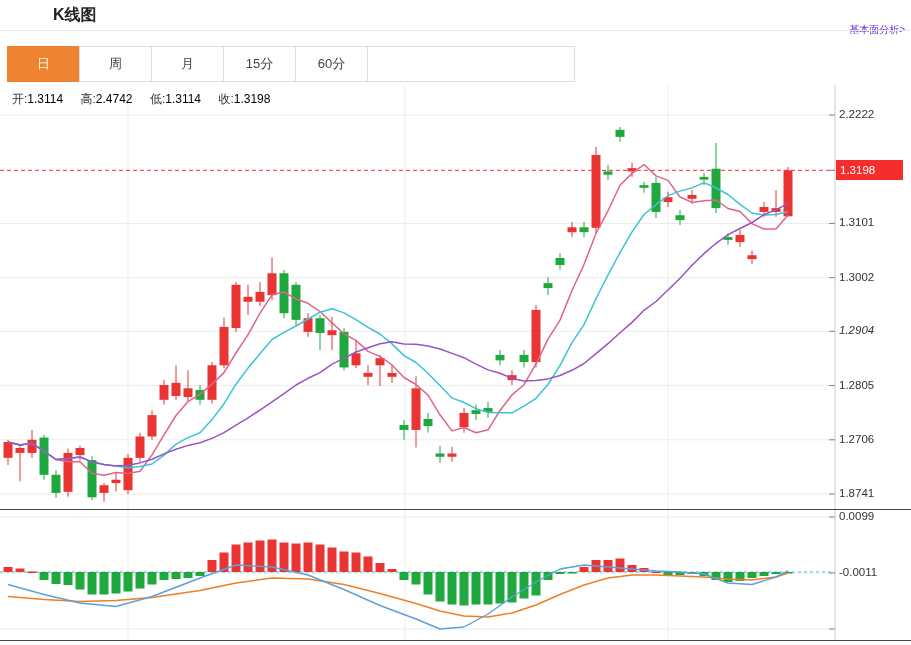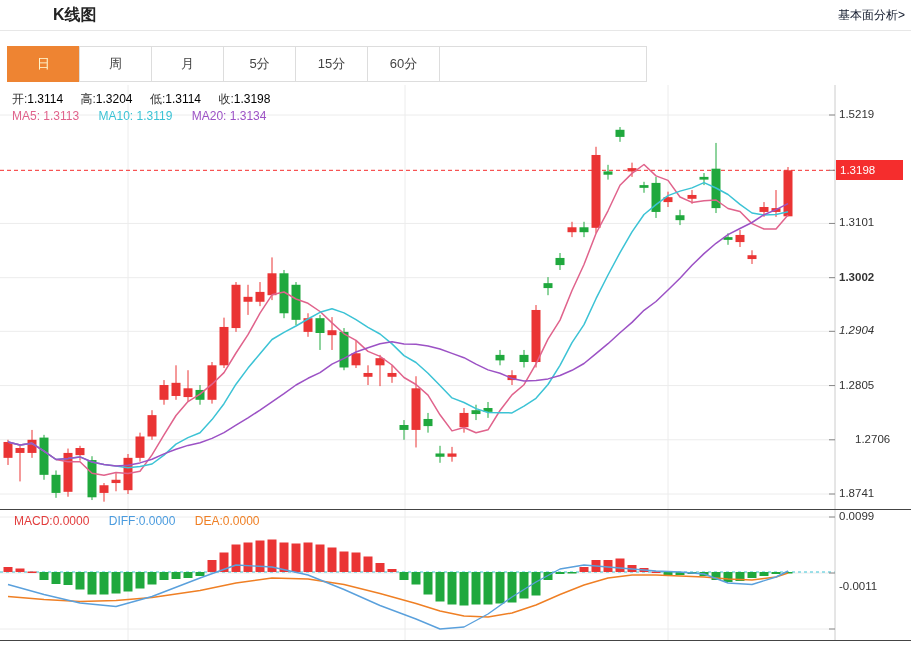--- a/index.html
+++ b/index.html
@@ -1,21 +1,21 @@
 <!DOCTYPE html>
 <html><head>
 <meta charset="utf-8">
 <style>
   html,body{margin:0;padding:0;background:#fff;}
   #page{position:relative;width:911px;height:645px;background:#fff;overflow:hidden;
         font-family:"Liberation Sans","DejaVu Sans",sans-serif;}
   #chart-svg{position:absolute;left:0;top:0;z-index:1;}
   .ovl{position:absolute;z-index:2;}
   #page-title{left:10px;top:5px;font-size:16px;font-weight:bold;color:#222;margin-left:43px;}
-  #fund-link{right:6px;top:7px;font-size:12px;color:#0f172a;cursor:pointer;text-decoration:none;}
+  #fund-link{right:6px;top:23px;font-size:10px;color:#6d28d9;cursor:pointer;text-decoration:none;}
   #top-divider{left:0;top:30px;width:911px;border-top:1px solid #e7e7e7;height:0;}
   #tab-row{left:7px;top:46px;display:flex;z-index:2;}
   .tab{width:71px;height:34px;line-height:34px;text-align:center;font-size:13px;color:#444;
        background:#fff;border:1px solid #ddd;margin-left:-1px;cursor:pointer;box-sizing:content-box;}
   .tab:first-child{margin-left:0;}
   .tab.active{background:#ee8432;border-color:#ee8432;color:#fffbd6;}
   #tab-spacer{width:206px;height:34px;border:1px solid #ddd;margin-left:-1px;background:#fff;}
   #ohlc-legend{left:12px;top:91px;font-size:12px;color:#333;}
   #ohlc-legend .pair{margin-right:14px;}
   #ohlc-legend .val{color:#000000;}
@@ -267,51 +267,40 @@
     </svg>
 
   <div class="ovl" id="page-title">K线图</div>
   <a class="ovl" id="fund-link">基本面分析&gt;</a>
   <div class="ovl" id="top-divider"></div>
 
   <div class="ovl" id="tab-row">
     <div class="tab active">日</div>
     <div class="tab">周</div>
     <div class="tab">月</div>
-    <div class="tab">5分</div>
     <div class="tab">15分</div>
     <div class="tab">60分</div>
     <div id="tab-spacer"></div>
   </div>
 
   <div class="ovl" id="ohlc-legend">
     <span class="pair"><span>开:</span><span class="val">1.3114</span></span>
-    <span class="pair"><span>高:</span><span class="val">1.3204</span></span>
+    <span class="pair"><span>高:</span><span class="val">2.4742</span></span>
     <span class="pair"><span>低:</span><span class="val">1.3114</span></span>
     <span class="pair"><span>收:</span><span class="val">1.3198</span></span>
   </div>
 
-  <div class="ovl" id="ma-legend">
-    <span class="pair" style="color: rgb(224, 99, 140);"><span>MA5:</span> <span>1.3113</span></span>
-    <span class="pair" style="color: rgb(60, 195, 213);"><span>MA10:</span> <span>1.3119</span></span>
-    <span class="pair" style="color: rgb(156, 82, 197);"><span>MA20:</span> <span>1.3134</span></span>
-  </div>
-
-  <div class="ovl" id="macd-legend">
-    <span class="pair" style="color: rgb(226, 59, 59);"><span>MACD:</span><span>0.0000</span></span>
-    <span class="pair" style="color: rgb(74, 155, 222);"><span>DIFF:</span><span>0.0000</span></span>
-    <span class="pair" style="color: rgb(239, 127, 36);"><span>DEA:</span><span>0.0000</span></span>
-  </div>
+
 
   <div class="ovl" id="price-badge" style="top: 160.318px;">1.3198</div>
   <div id="axis-labels">
-      <div class="axis-label" style="top: 108px;">1.5219</div>
+      <div class="axis-label" style="top: 108px;">2.2222</div>
       <div class="axis-label" style="top: 216.445px;">1.3101</div>
-      <div class="axis-label" style="top: 270.667px; font-weight: bold;">1.3002</div>
+      <div class="axis-label" style="top: 270.667px;">1.3002</div>
       <div class="axis-label" style="top: 324.341px; font-style: italic;">1.2904</div>
       <div class="axis-label" style="top: 378.564px;">1.2805</div>
-      <div class="axis-label" style="top: 432.786px; margin-left: 16px;">1.2706</div>
+      <div class="axis-label" style="top: 432.786px;">1.2706</div>
       <div class="axis-label" style="top: 487.008px;">1.8741</div>
       <div class="axis-label" style="top: 510px;">0.0099</div>
-      <div class="axis-label" style="top: 580px;">-0.0011</div>
+      <div class="axis-label" style="top: 566px;">-0.0011</div>
       <div class="axis-label" style="top: 658px;">-0.0120</div>
     </div>
 </div>
 
 </body></html>

